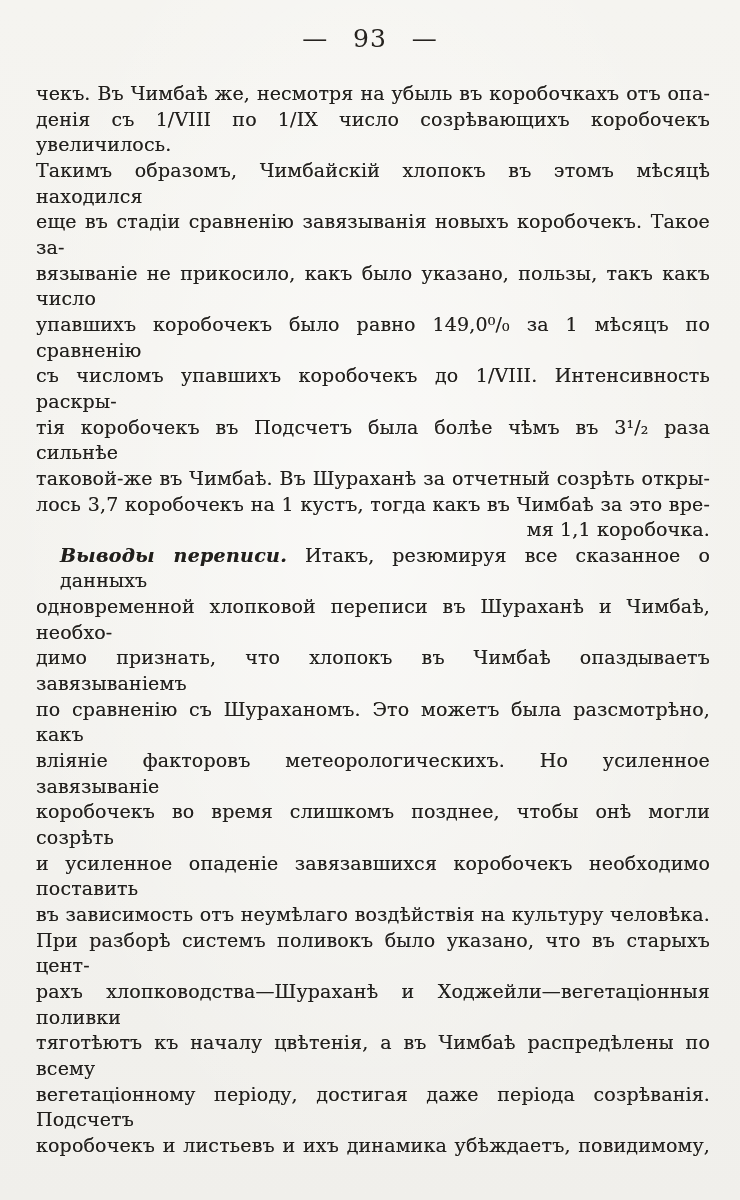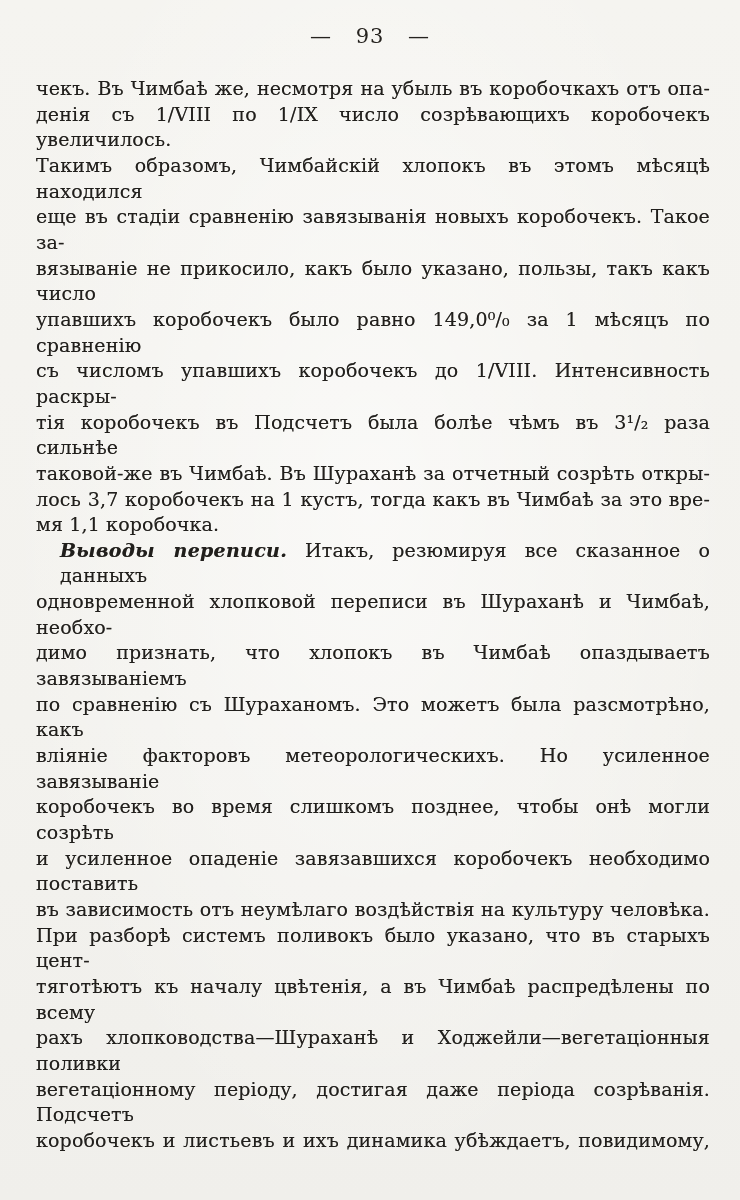--- a/index.html
+++ b/index.html
@@ -19,37 +19,37 @@
     width: 740px;
     height: 1200px;
     box-sizing: border-box;
     background:
       radial-gradient(ellipse at 50% 42%, rgba(255,255,255,0.55) 0%, rgba(255,255,255,0) 70%),
       linear-gradient(180deg, #f5f4f0 0%, #f3f2ee 60%, #f0efeb 100%);
   }
   .page-header {
     padding-top: 24px;
     text-align: center;
-    font-size: 21px;
+    font-size: 25px;
     letter-spacing: 1px;
     word-spacing: 16px;
     color: #26231f;
   }
   .text-block {
     margin: 28px 30px 0 36px;
     width: 674px;
     font-size: 19px;
     line-height: 25.65px;
     letter-spacing: 0.15px;
     text-shadow: 0 0 0.5px rgba(33,31,28,0.55);
   }
   .paragraph { margin: 0; }
   .line {
     white-space: normal;
-    text-align: left;
+    text-align: right;
   }
   .line.just {
     text-align: justify;
     text-align-last: justify;
   }
   .line.indent {
     padding-left: 24px;
   }
   .lead {
     font-weight: bold;
@@ -79,19 +79,19 @@
       <div class="paragraph">
         <div class="line just indent"><span class="lead">Выводы переписи.</span> Итакъ, резюмируя все сказанное о данныхъ</div>
         <div class="line just">одновременной хлопковой переписи въ Шураханѣ и Чимбаѣ, необхо-</div>
         <div class="line just">димо признать, что хлопокъ въ Чимбаѣ опаздываетъ завязываніемъ</div>
         <div class="line just">по сравненію съ Шураханомъ. Это можетъ была разсмотрѣно, какъ</div>
         <div class="line just">вліяніе факторовъ метеорологическихъ. Но усиленное завязываніе</div>
         <div class="line just">коробочекъ во время слишкомъ позднее, чтобы онѣ могли созрѣть</div>
         <div class="line just">и усиленное опаденіе завязавшихся коробочекъ необходимо поставить</div>
         <div class="line just">въ зависимость отъ неумѣлаго воздѣйствія на культуру человѣка.</div>
         <div class="line just">При разборѣ системъ поливокъ было указано, что въ старыхъ цент-</div>
+        <div class="line just">рахъ хлопководства—Шураханѣ и Ходжейли—вегетаціонныя поливки</div>
         <div class="line just">тяготѣютъ къ началу цвѣтенія, а въ Чимбаѣ распредѣлены по всему</div>
-        <div class="line just">рахъ хлопководства—Шураханѣ и Ходжейли—вегетаціонныя поливки</div>
         <div class="line just">вегетаціонному періоду, достигая даже періода созрѣванія. Подсчетъ</div>
         <div class="line just">коробочекъ и листьевъ и ихъ динамика убѣждаетъ, повидимому,</div>
       </div>
     </div>
 </div>
 
 </body></html>

